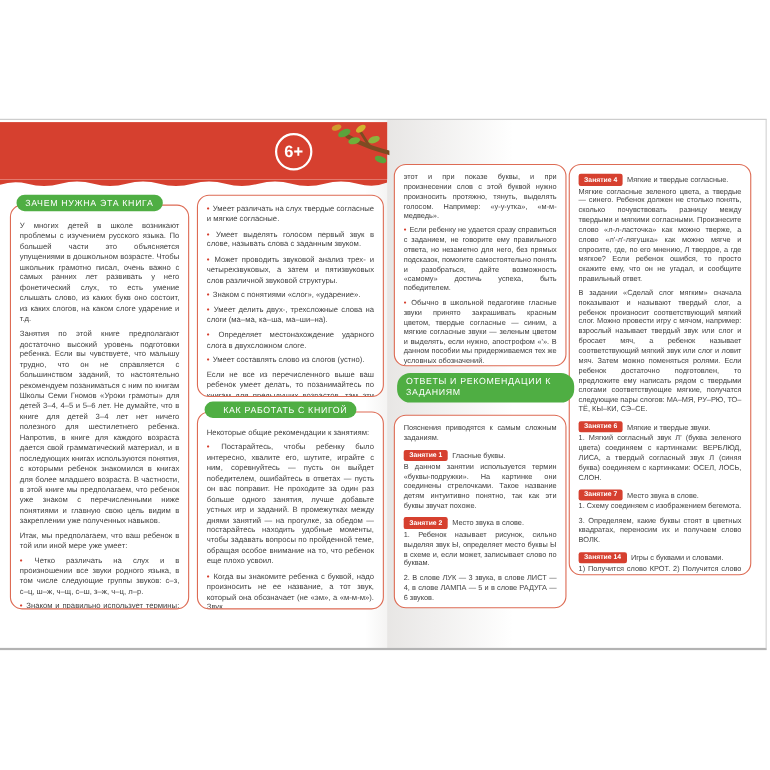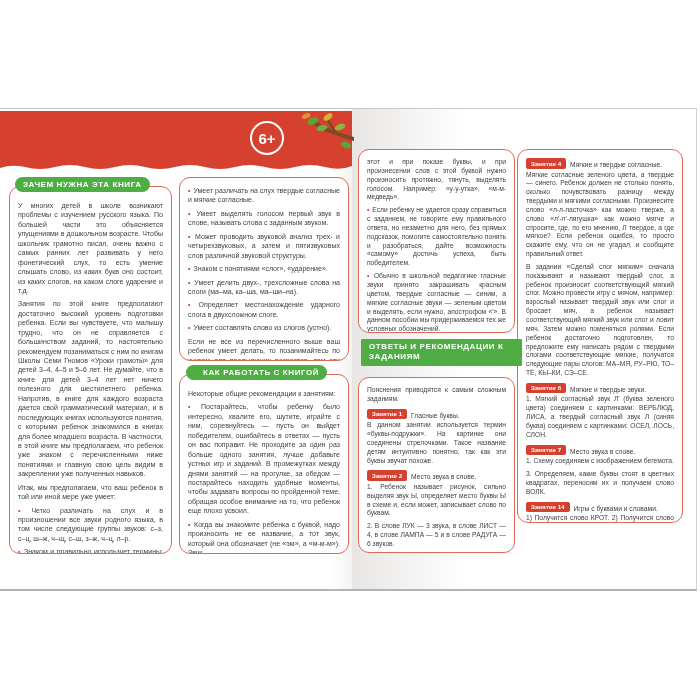--- a/index.html
+++ b/index.html
@@ -31,24 +31,24 @@
     letter-spacing:1.2px;white-space:nowrap;
   }
   .age-circle{
     position:absolute;left:250px;top:10px;width:30px;height:30px;border:2.5px solid #ffffff;
     border-radius:50%;display:flex;align-items:center;justify-content:center;
     color:#ffffff;font-weight:bold;font-size:15px;
   }
   .branch{position:absolute;left:292px;top:2px;}
   
   .gbadge{
-    position:absolute;background:#4fae43;color:#ffffff;font-weight:bold;font-size:8px;
+    position:absolute;background:#4fae43;color:#ffffff;font-weight:normal;font-size:8px;
     letter-spacing:0.6px;padding:2.5px 8px 3px;border-radius:8px;white-space:nowrap;z-index:3;
   }
-  .gbadge.two-line{white-space:normal;line-height:1.35;border-radius:1px;max-width:145px;}
+  .gbadge.two-line{white-space:normal;line-height:1.35;border-radius:12px;max-width:145px;}
   
   .rbox{
     position:absolute;border:1.5px solid #dd6b54;border-radius:11px;background:#ffffff;
     padding:8px 8px 6px;box-sizing:border-box;overflow:hidden;z-index:2;
   }
   .rbox p{margin:0 0 4px 0;font-size:7px;line-height:1.35;text-align:justify;}
   .rbox.small p{font-size:6.7px;line-height:1.32;}
   .dot{color:#d6402f;font-weight:bold;margin-right:1px;}
   .zbadge{
     display:inline-block;background:#d6402f;color:#ffffff;font-weight:bold;font-size:6.2px;

